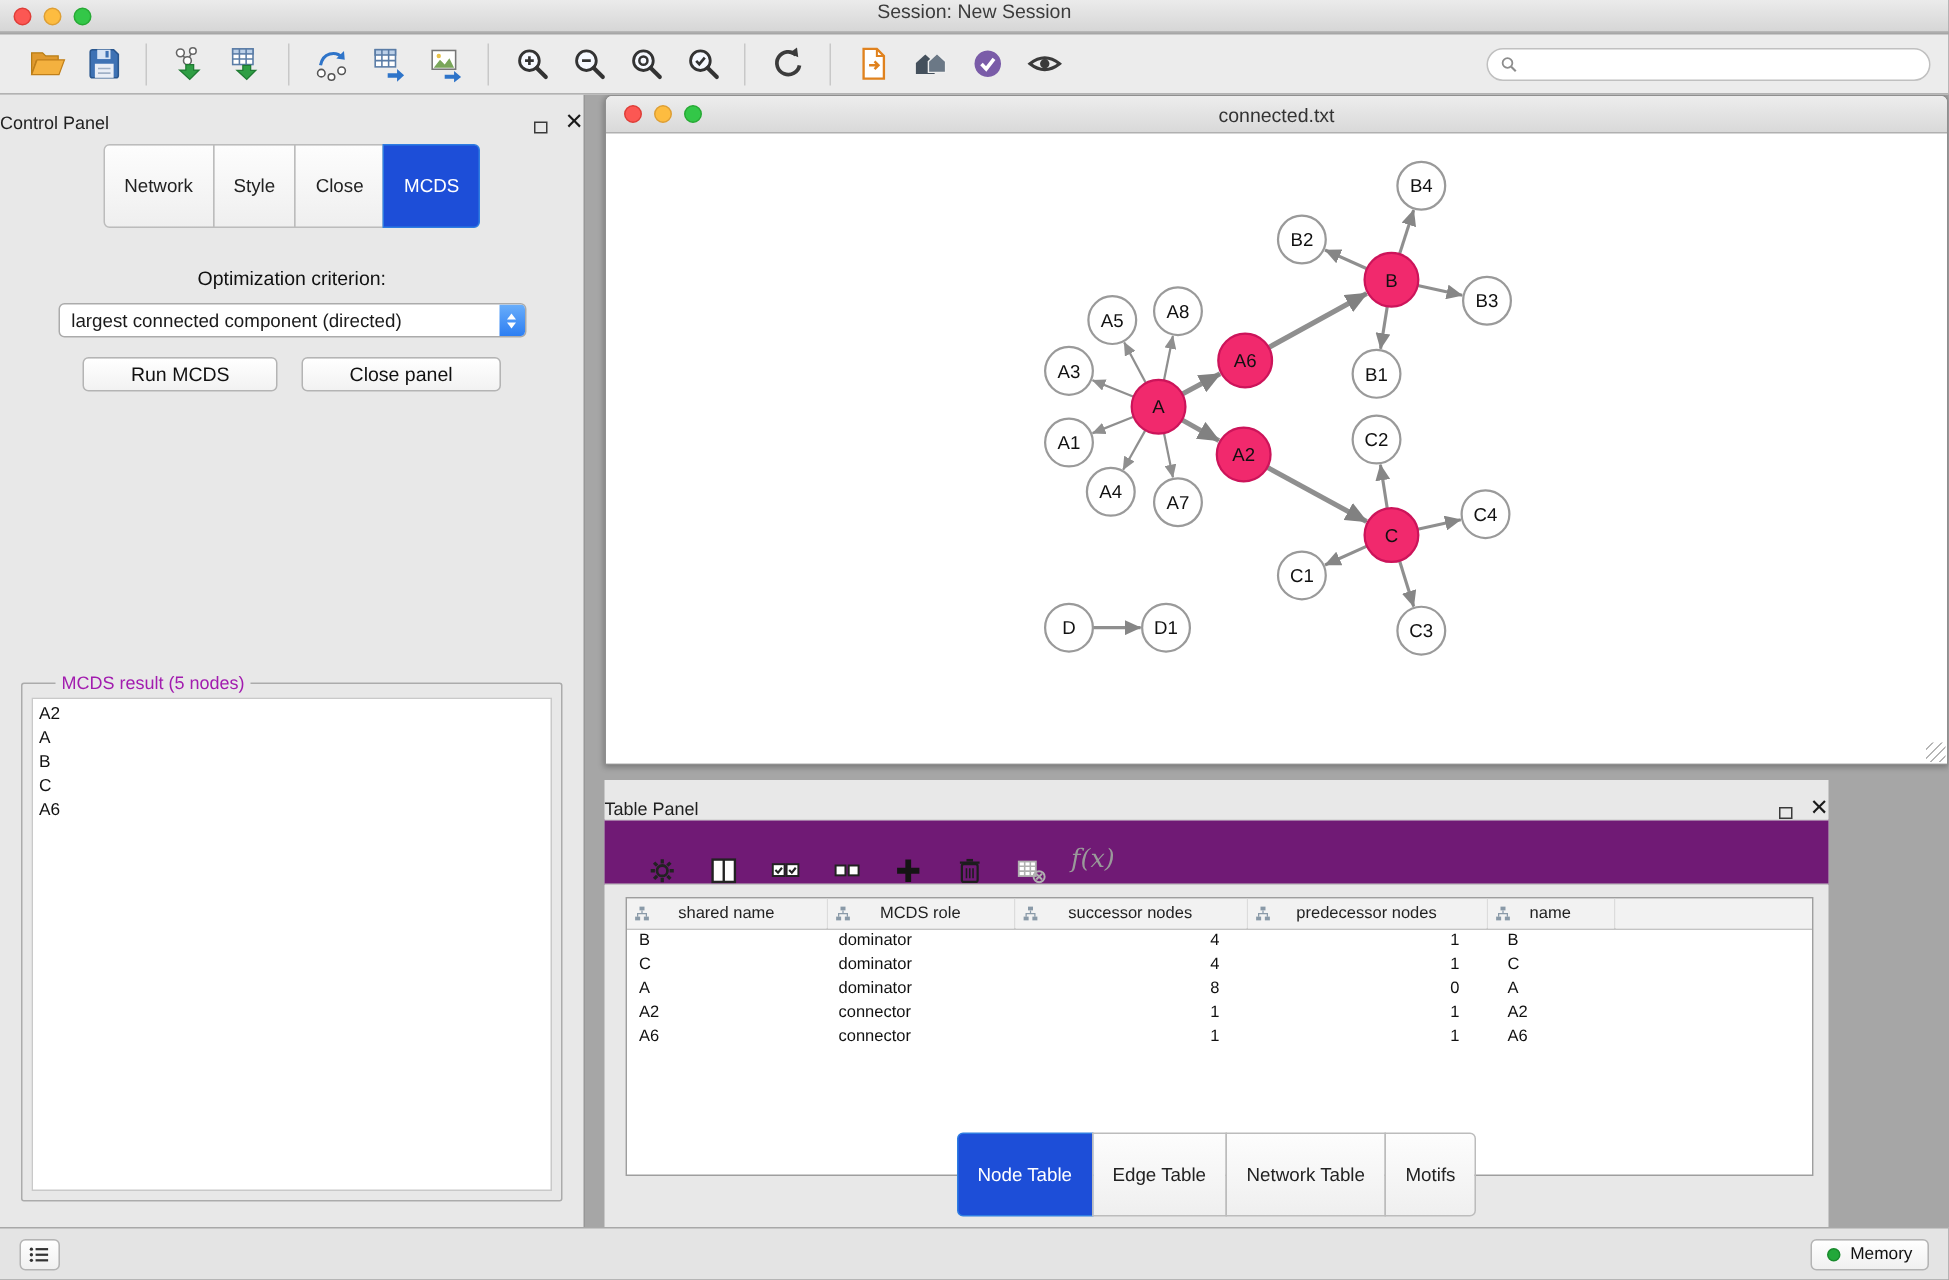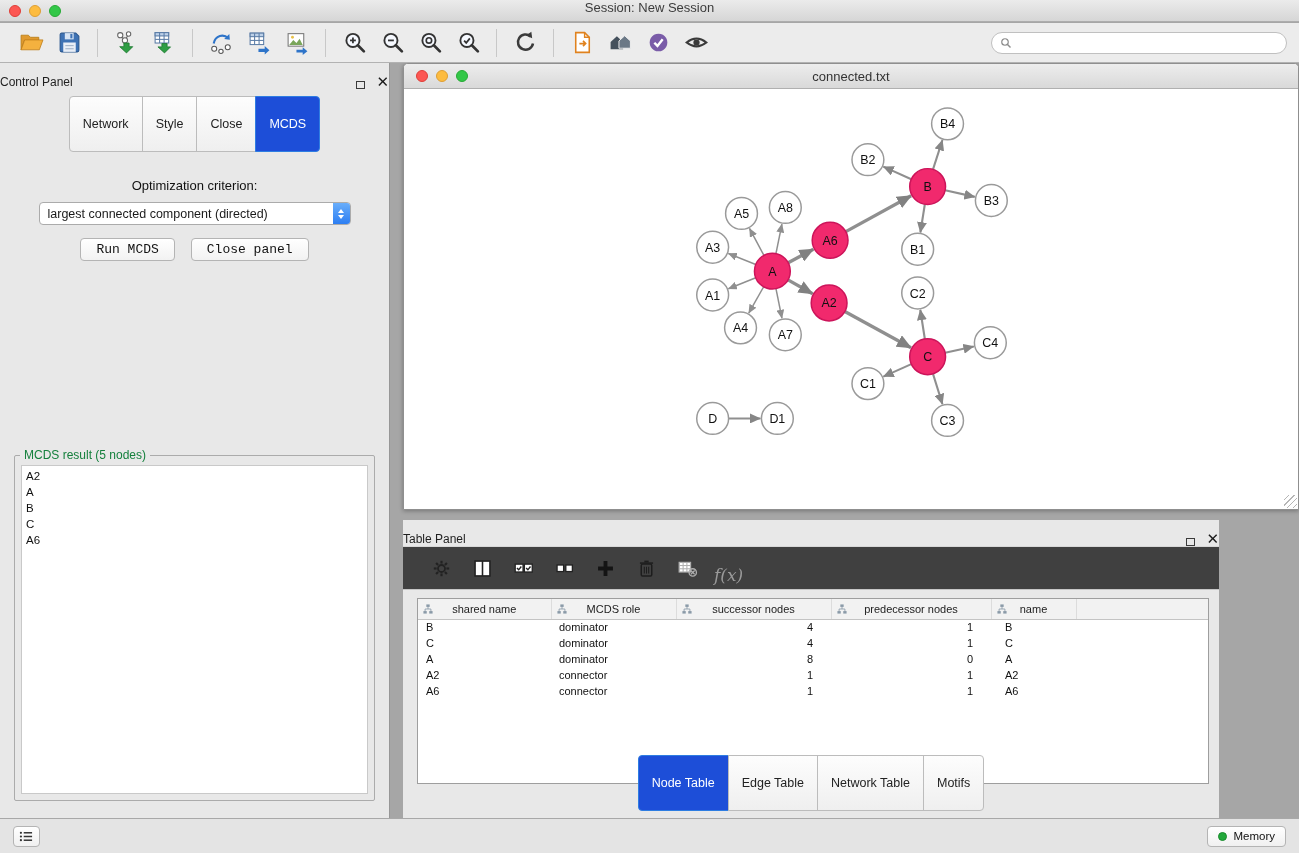--- a/index.html
+++ b/index.html
@@ -39,39 +39,39 @@
   .cp-tab:last-child,.tp-tab:last-child{border-radius:0 4px 4px 0}
   .cp-tab.sel,.tp-tab.sel{background:#1d4ed8;border-color:#2e7de2;color:#fff}
   .opt-label{text-align:center;margin-top:26px;font-size:13px;color:#111}
   .dropdown{margin:9px auto 0;width:312px;height:23px;background:#fff;border:1px solid #ababab;border-radius:4px;display:flex;align-items:center;overflow:hidden}
   .dd-text{flex:1;padding:0 8px;font-size:12.5px;white-space:nowrap;overflow:hidden}
   .dd-stepper{width:17px;height:100%;background:linear-gradient(#69aefb,#2d7ef2);display:flex;flex-direction:column;align-items:center;justify-content:center;gap:2px;flex:none}
   .tri{width:0;height:0;border-left:3.5px solid transparent;border-right:3.5px solid transparent}
   .tri.up{border-bottom:4px solid #fff}
   .tri.down{border-top:4px solid #fff}
   .btn-row{display:flex;justify-content:center;gap:16px;margin-top:13px}
-  .btn{padding:3px 15px;font-size:13px;font-family:Liberation Mono, monospace;background:linear-gradient(#ffffff,#f2f2f2);border:1px solid #b4b4b4;border-radius:4px;color:#111;cursor:default}
+  .btn{padding:3px 31px;font-size:13px;font-family:Liberation Sans, sans-serif;background:linear-gradient(#ffffff,#f2f2f2);border:1px solid #b4b4b4;border-radius:4px;color:#111;cursor:default}
   .groupbox{position:absolute;left:14px;right:14px;top:392px;height:346px;border:1px solid #ababab;border-radius:2px}
-  .groupbox .legend{position:absolute;top:-8px;left:5px;background:#e8e8e8;padding:0 4px;font-size:12px;color:#15803d}
+  .groupbox .legend{position:absolute;top:-8px;left:22px;background:#e8e8e8;padding:0 4px;font-size:12px;color:#a21caf}
   .result-list{position:absolute;left:6px;right:6px;top:9px;bottom:6px;background:#fff;border:1px solid #c9c9c9;overflow:hidden;padding:2px 4px}
   .result-item{font-size:11.5px;line-height:16px;color:#111}
 
   
   .network-window{position:absolute;left:403px;top:63px;width:896px;height:447px;background:#fff;border:1px solid #8f8f8f;border-radius:5px 5px 0 0;overflow:hidden;box-shadow:0 1px 4px rgba(0,0,0,.3);z-index:3}
   .net-titlebar{height:25px;background:linear-gradient(#ededed,#d9d9d9);border-bottom:1px solid #b0b0b0;display:flex;align-items:center;justify-content:center;position:relative}
   .net-titlebar .traffic{top:6px;left:12px}
   .net-title{font-size:13px;color:#333}
   .net-canvas{position:absolute;left:0;top:26px;right:0;bottom:0;background:#fff}
   #net-svg{width:100%;height:100%}
   #net-svg text{font-family:"Liberation Sans","DejaVu Sans",sans-serif;font-size:12.5px;fill:#111;text-anchor:middle}
   .resize-grip{position:absolute;right:1px;bottom:1px;width:13px;height:13px;background:repeating-linear-gradient(135deg,transparent 0 3px,#b5b5b5 3px 4px)}
 
   
   .table-panel{position:absolute;left:403px;top:520px;width:816px;height:298px;background:#e8e8e8;z-index:3}
-  .tp-toolbar{height:44px;display:flex;align-items:flex-end;padding:4px 20px;background:#404040;border-top:1px solid #d8d8d8;border-bottom:1px solid #c6c6c6}
+  .tp-toolbar{height:44px;display:flex;align-items:flex-start;padding:16px 20px;background:#701a75;border-top:1px solid #d8d8d8;border-bottom:1px solid #c6c6c6}
   .tp-btn{width:36px;height:34px;display:flex;align-items:center;justify-content:center;background:none;border:none;margin-right:5px;cursor:default}
   .tp-btn svg{width:21px;height:21px}
   .fx{font-family:"DejaVu Serif","Liberation Serif",serif;font-style:italic;font-size:17px;color:#9a9a9a;margin-left:4px}
   .table-wrap{position:absolute;left:14px;right:10px;top:78px;bottom:34px;background:#fff;border:1px solid #9e9e9e;overflow:hidden}
   table.node-table{border-collapse:collapse;width:100%;table-layout:fixed;font-size:11px}
   .node-table th{height:20px;background:#f2f2f2;border-bottom:1px solid #c4c4c4;border-right:1px solid #dcdcdc;font-weight:normal;font-size:11px;text-align:center;position:relative;white-space:nowrap;color:#222}
   .node-table th:last-child{border-right:none}
   .node-table th .tree-ico{width:10px;height:10px;position:absolute;left:5px;top:5px;fill:#8a9aa8;stroke:#8a9aa8}
   .node-table td{height:16px;padding:0 8px;white-space:nowrap;overflow:hidden;color:#111}
   .node-table td.col2,.node-table td.col3{text-align:right;padding-right:18px}

